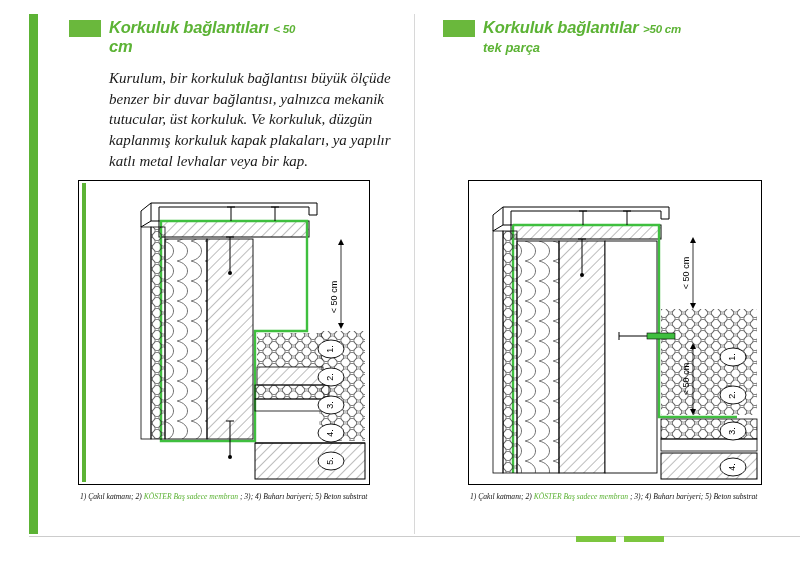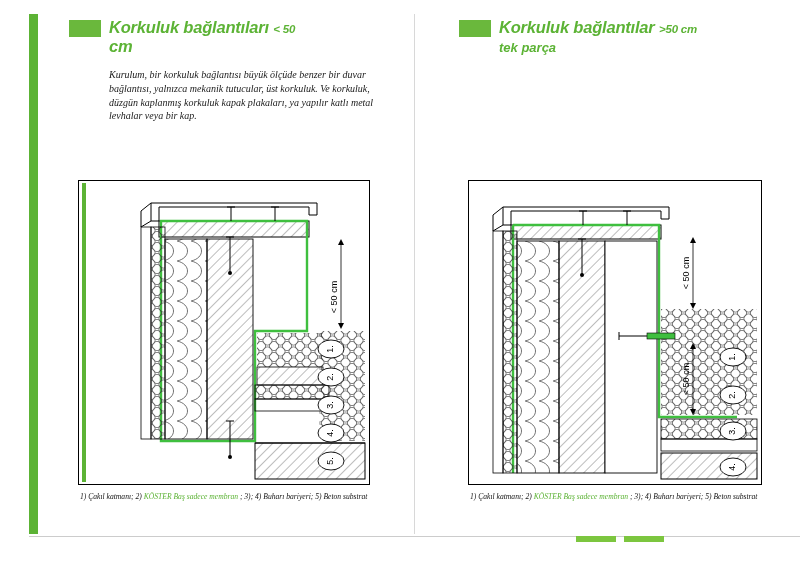--- a/index.html
+++ b/index.html
@@ -67,21 +67,21 @@
     font-size: 9px;
   }
 
   
   .col {
     position: absolute;
     top: 18px;
     width: 340px;
   }
   .col-left  { left: 53px; }
-  .col-right { left: 443px; }
+  .col-right { left: 427px; }
 
   .title-row {
     display: flex;
     align-items: flex-start;
   }
   .title-swatch {
     width: 32px;
     height: 17px;
     background: #6ab83c;
     margin-right: 8px;
@@ -105,21 +105,21 @@
     margin-left: 40px;
     font-size: 13px;
     font-style: italic;
     color: #5cb335;
     font-weight: bold;
   }
   .body-text {
     margin-top: 12px;
     margin-left: 40px;
     width: 285px;
-    font-size: 10px;
+    font-size: 15px;
     font-style: italic;
     color: #1a1a1a;
     line-height: 1.38;
     font-family: "Liberation Serif", serif;
   }
   .col-right .body-text { width: 288px; }
 
   
   .figure {
     position: absolute;

